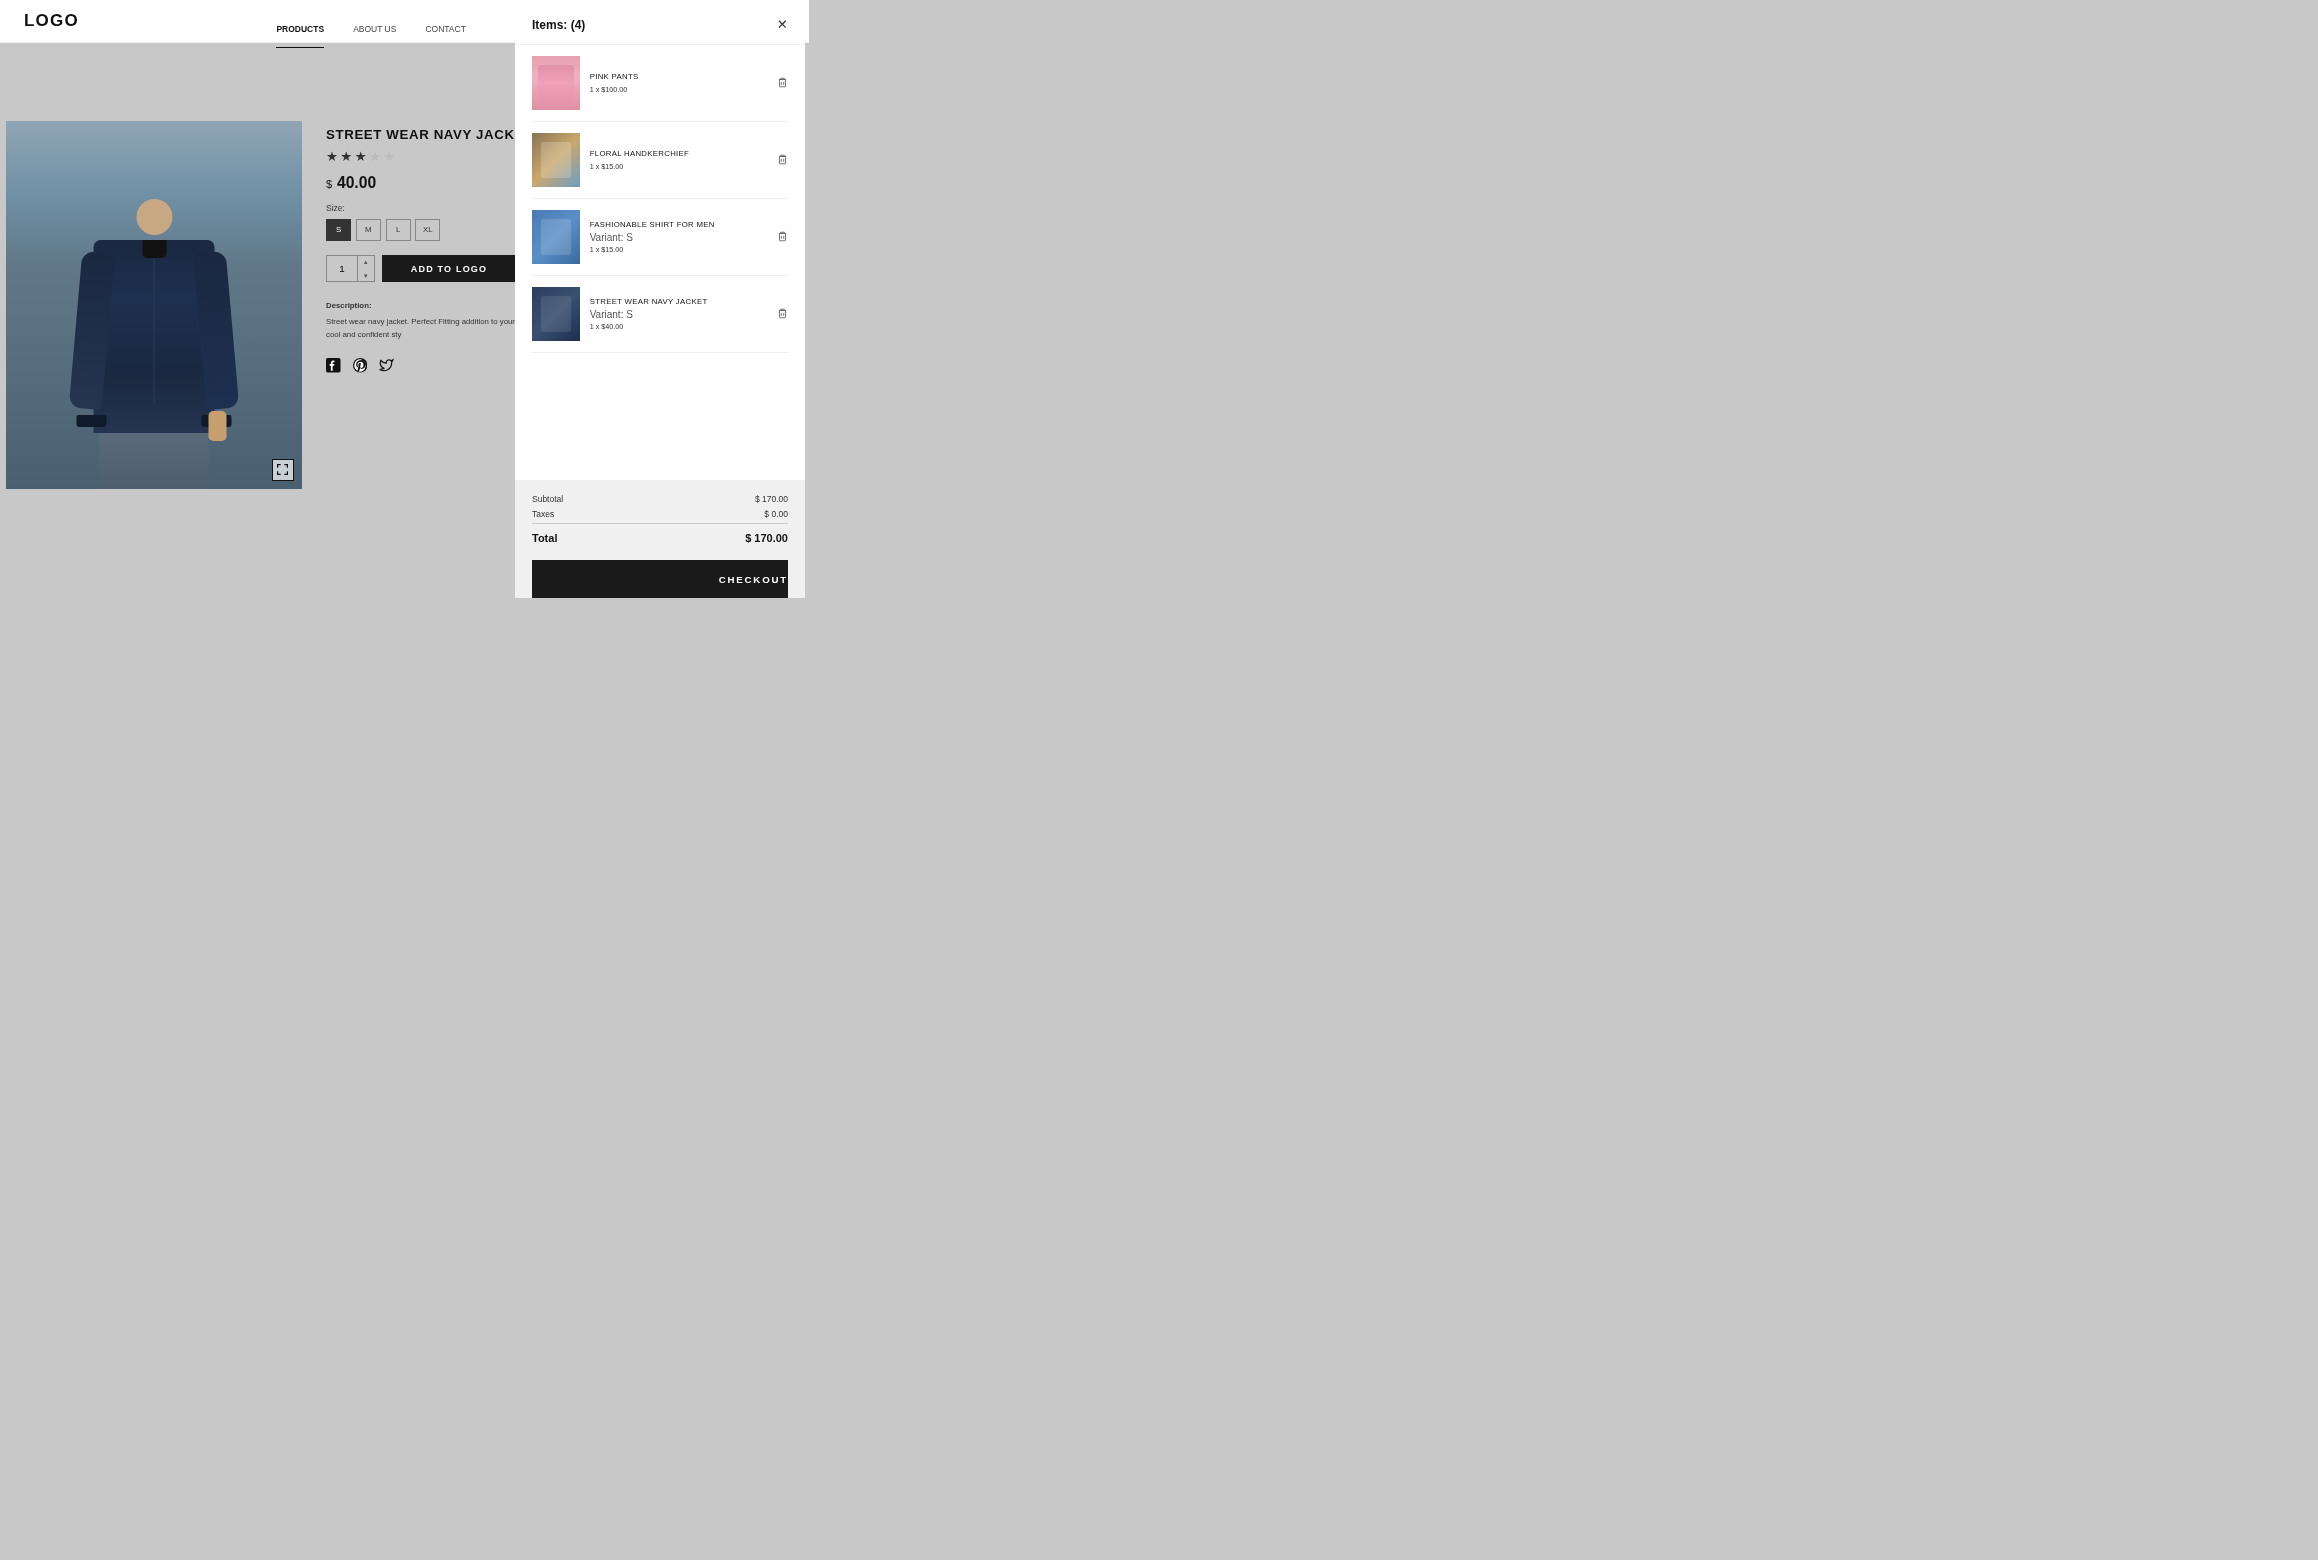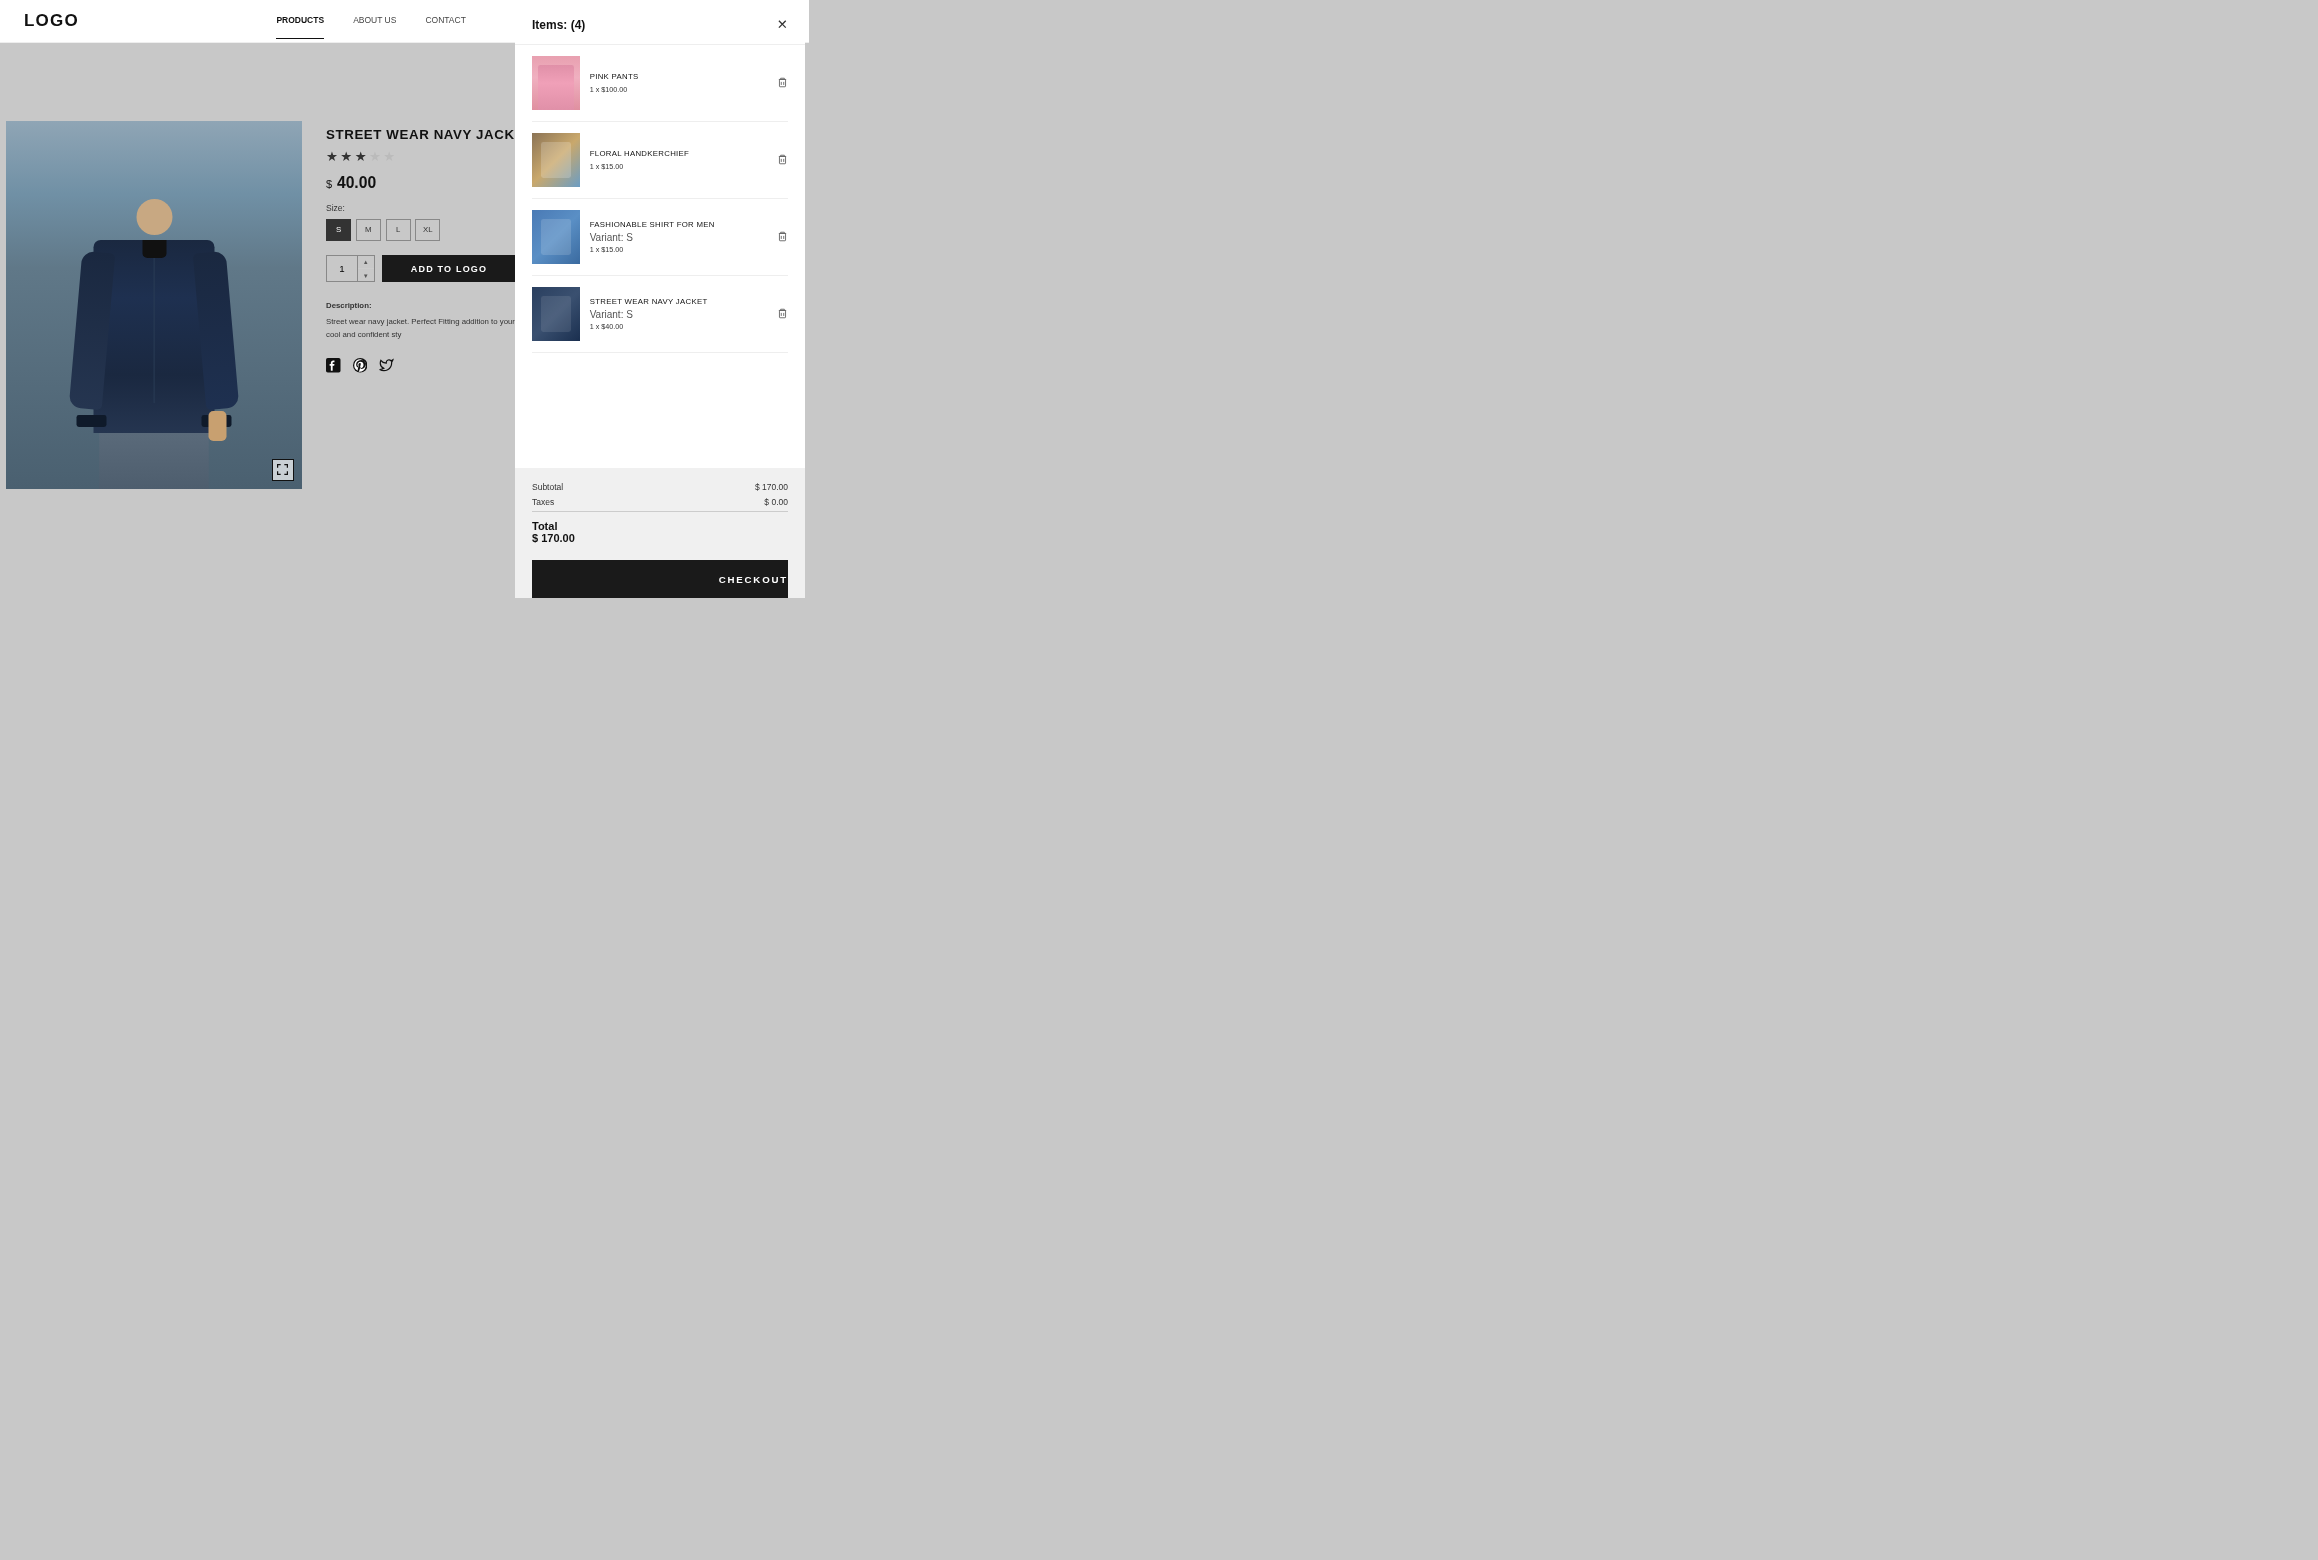--- a/index.html
+++ b/index.html
@@ -19,21 +19,21 @@
     }
     .logo {
       font-size: 17px;
       font-weight: bold;
       letter-spacing: 1.2px;
       color: #111;
     }
     .nav {
       display: flex;
       gap: 29px;
-      align-items: flex-start;
+      align-items: center;
       height: 100%;
       margin-top: 30px;
     }
     .nav-item {
       font-size: 8.5px;
       color: #444;
       cursor: pointer;
       padding-bottom: 13.3px;
       border-bottom: 1.8px solid transparent;
       text-decoration: none;
@@ -310,21 +310,20 @@
     }
     .total-row {
       display: flex;
       justify-content: space-between;
       font-size: 11px;
       font-weight: bold;
       color: #111;
       padding: 7.2px 0;
       border-top: 0.6px solid #ccc;
       margin-top: 2.4px;
-      flex-direction: column;
     }
     .checkout-btn {
       display: block;
       width: 100%;
       background: #1a1a1a;
       color: #fff;
       border: none;
       font-size: 9.7px;
       font-weight: bold;
       letter-spacing: 1.8px;

